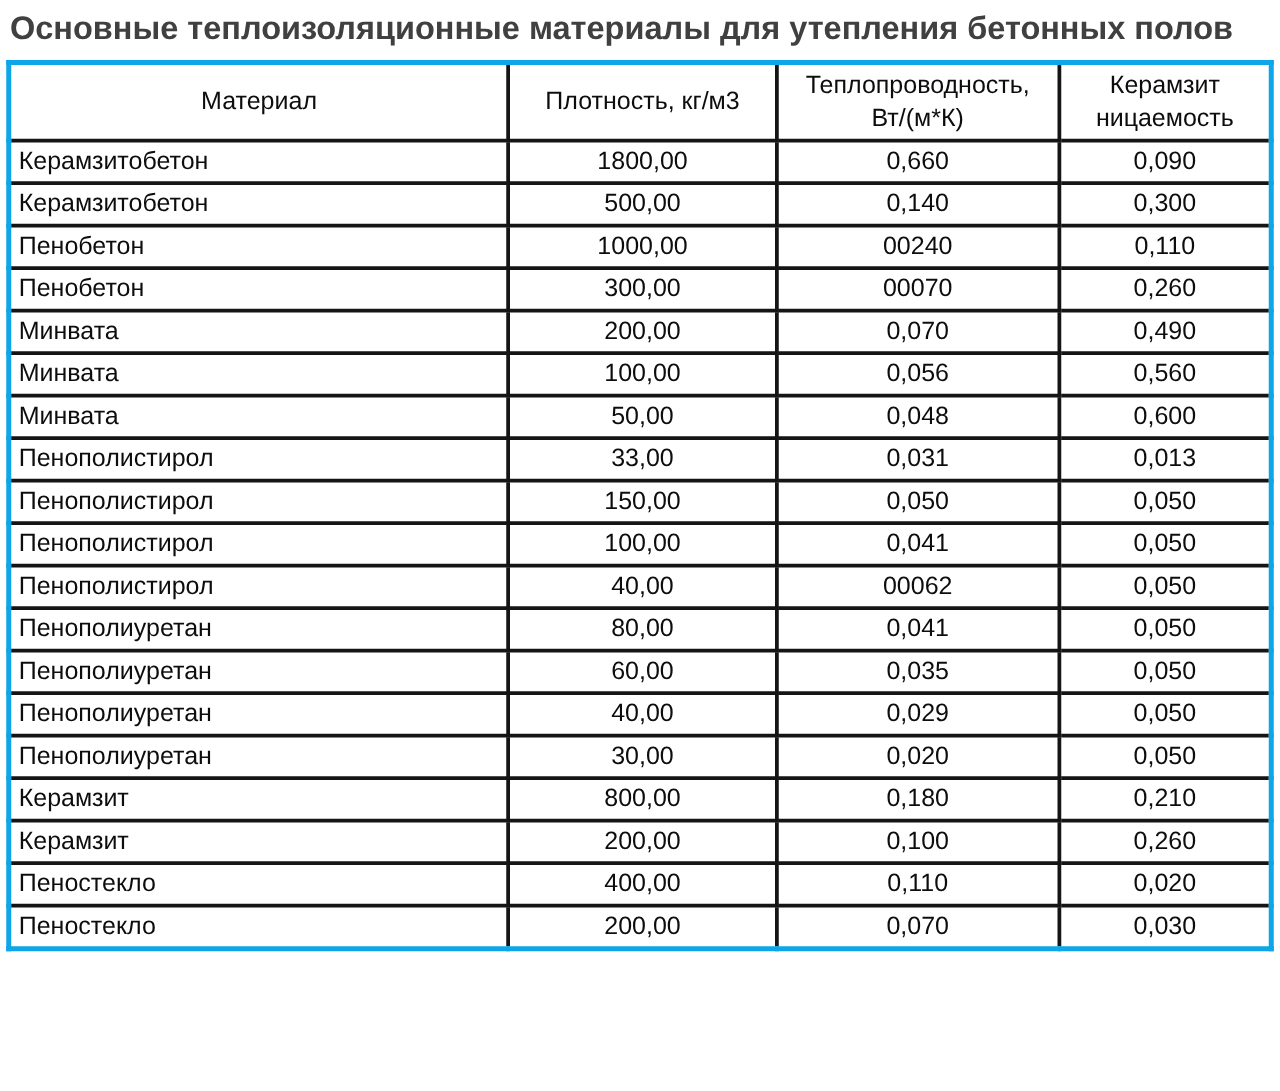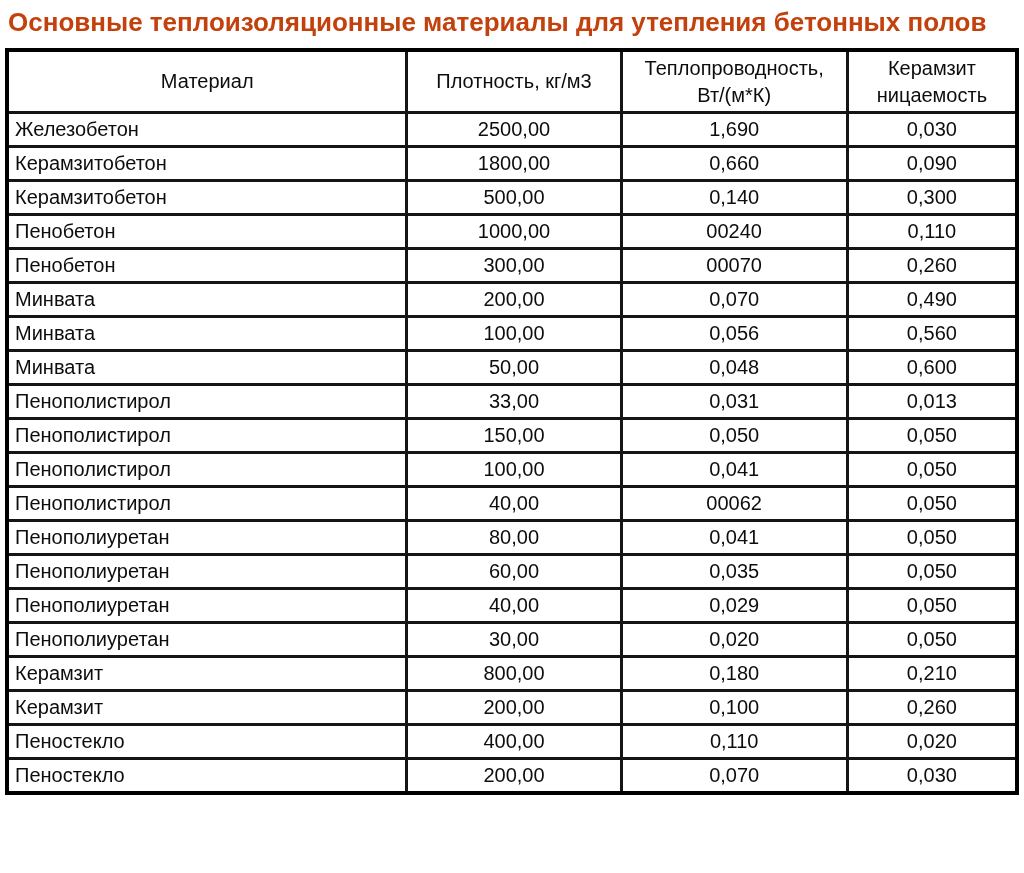--- a/index.html
+++ b/index.html
@@ -11,30 +11,30 @@
     width: 1024px;
     height: 873px;
     font-family: "Liberation Sans", sans-serif;
     color: #111111;
     overflow: hidden;
   }
   .page-title {
     font-weight: bold;
     font-size: 26px;
     line-height: 1.2;
-    color: #c2410c;
+    color: #404040;
     padding: 7px 0 0 8px;
     white-space: nowrap;
   }
   table.materials {
     border-collapse: collapse;
     table-layout: fixed;
     width: 1014px;
     margin: 10px 5px 0 5px;
-    border: 4px solid #000000;
+    border: 4px solid #0ea5e9;
   }
   col.c-material     { width: 39.6%; }
   col.c-density      { width: 21.2%; }
   col.c-conductivity { width: 22.4%; }
   col.c-vapor        { width: 16.8%; }
 
   th, td {
     border: 3px solid #151515;
     font-size: 20px;
     font-weight: normal;
@@ -92,26 +92,20 @@
         <span class="th-line">Теплопроводность,</span>
         <span class="th-line">Вт/(м*К)</span>
       </th>
       <th>
         <span class="th-line">Керамзит</span>
         <span class="th-line">ницаемость</span>
       </th>
     </tr>
   </thead>
   <tbody id="table-body">
-  <tr>
-    <td class="mat">Железобетон</td>
-    <td class="num">2500,00</td>
-    <td class="num">1,690</td>
-    <td class="num">0,030</td>
-  </tr>
 
 
   <tr>
     <td class="mat">Керамзитобетон</td>
     <td class="num">1800,00</td>
     <td class="num">0,660</td>
     <td class="num">0,090</td>
   </tr>
 
   <tr>

